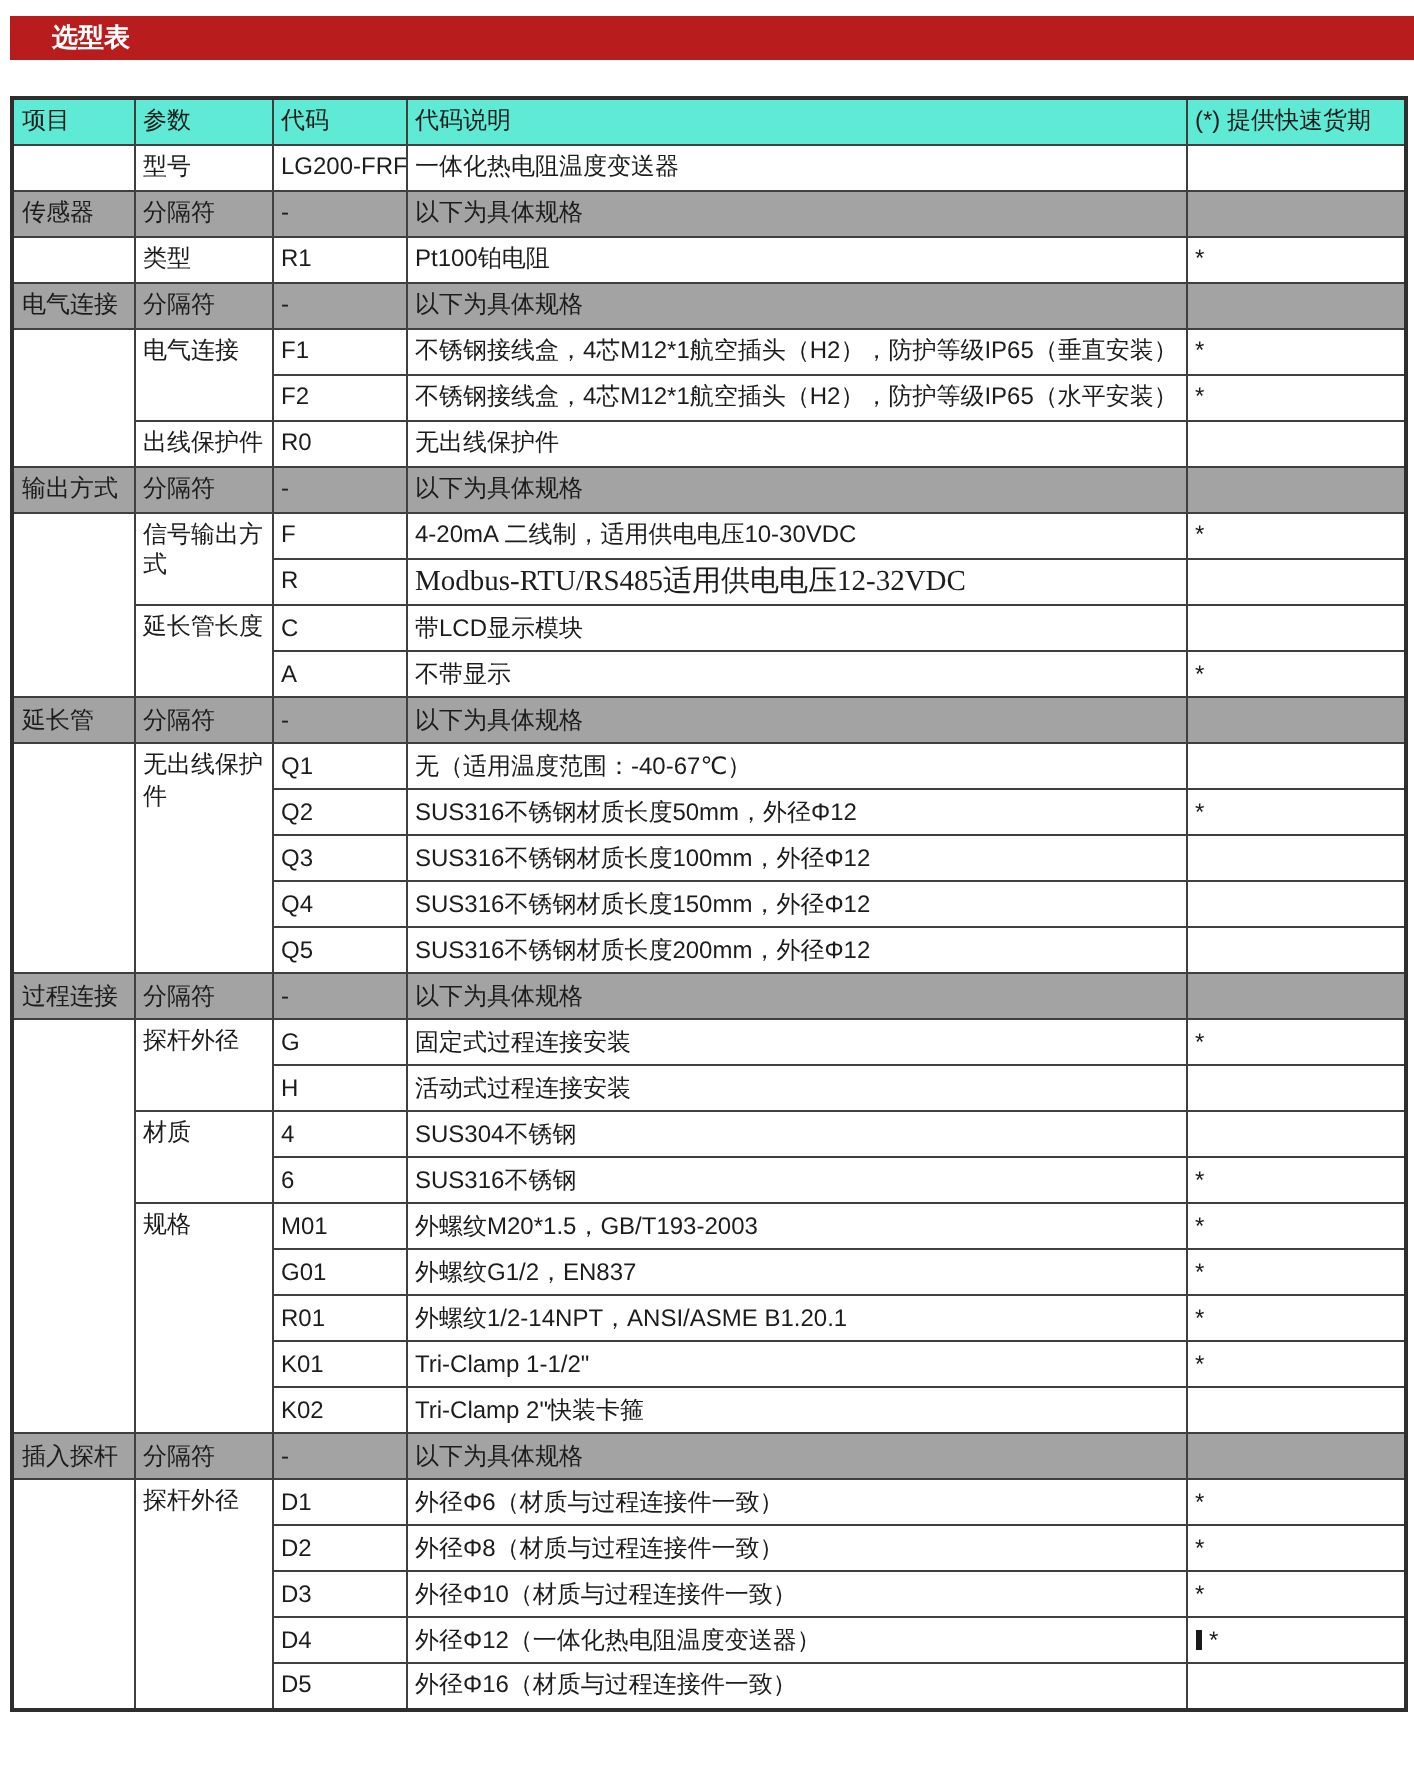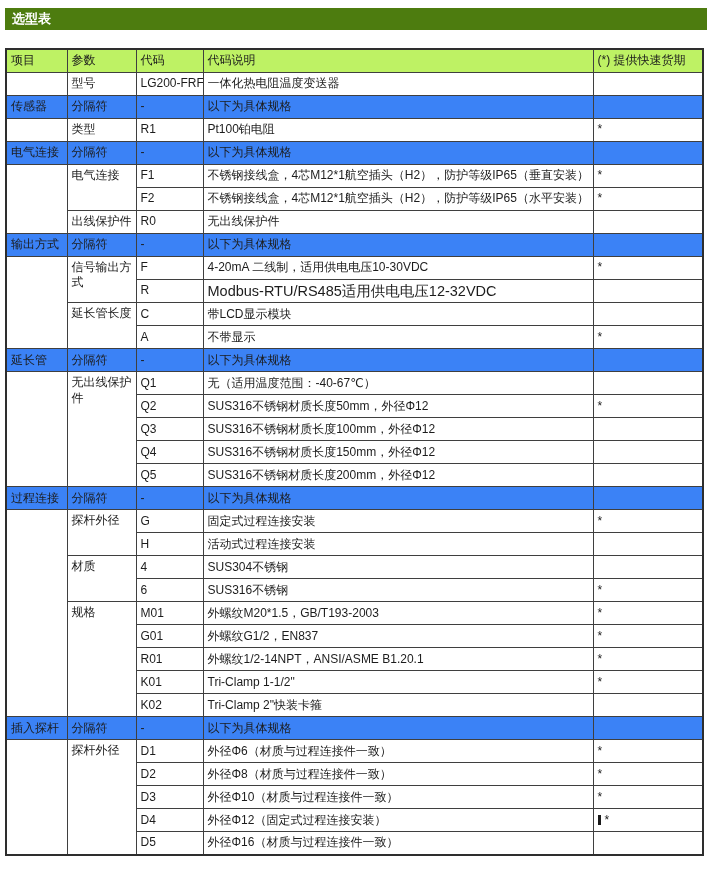--- a/index.html
+++ b/index.html
@@ -3,40 +3,40 @@
 <meta charset="utf-8">
 <style>
   * { box-sizing: border-box; }
   html, body { margin: 0; padding: 0; }
   body {
     width: 707px; height: 891px; background: #ffffff;
     font-family: "Liberation Sans", "DejaVu Sans", sans-serif;
     color: #1c1c1c;
   }
   .title-bar {
-    margin: 8px 0 0 5px; height: 22px; background: #4d7c0f;
+    margin: 8px 0 0 5px; height: 22px; background: #b91c1c;
     color: #ffffff; font-size: 13px; font-weight: bold;
-    line-height: 22px; padding-left: 7px;
+    line-height: 22px; padding-left: 21px;
   }
   table.sel {
     border-collapse: collapse; table-layout: fixed;
     width: 697px; margin: 18px 0 0 5px;
     border: 2px solid #2e2e2e;
   }
   th, td {
     border: 1px solid #3f3f3f;
     font-size: 12px; font-weight: normal; text-align: left;
     padding: 2px 4px; height: 23px; line-height: 1.3;
     overflow: hidden; white-space: nowrap;
   }
-  th { background: #bef264; }
-  tr.sep td { background: #3b82f6; }
+  th { background: #5eead4; }
+  tr.sep td { background: #a3a3a3; }
   td.c1 { white-space: normal; }
   td[rowspan] { vertical-align: top; padding-top: 3px; }
-  td.big { font-size: 14.5px; }
+  td.big { font-size: 14.5px; font-family: Liberation Serif, serif; }
   .mark {
     display: inline-block; width: 3px; height: 10px;
     background: #1a1a1a; margin-right: 4px; vertical-align: -1px;
   }
 </style>
 </head>
 <body>
 
 <div class="title-bar">
   <span>选型表</span>
@@ -245,21 +245,21 @@
         <td class="c3">外径Φ8（材质与过程连接件一致）</td>
         <td class="c4">*</td>
       </tr>
       <tr>
         <td class="c2">D3</td>
         <td class="c3">外径Φ10（材质与过程连接件一致）</td>
         <td class="c4">*</td>
       </tr>
       <tr>
         <td class="c2">D4</td>
-        <td class="c3">外径Φ12（固定式过程连接安装）</td>
+        <td class="c3">外径Φ12（一体化热电阻温度变送器）</td>
         <td class="c4"><span class="mark"></span>*</td>
       </tr>
       <tr>
         <td class="c2">D5</td>
         <td class="c3">外径Φ16（材质与过程连接件一致）</td>
         <td class="c4"></td>
       </tr>
     </tbody>
 </table>
 

